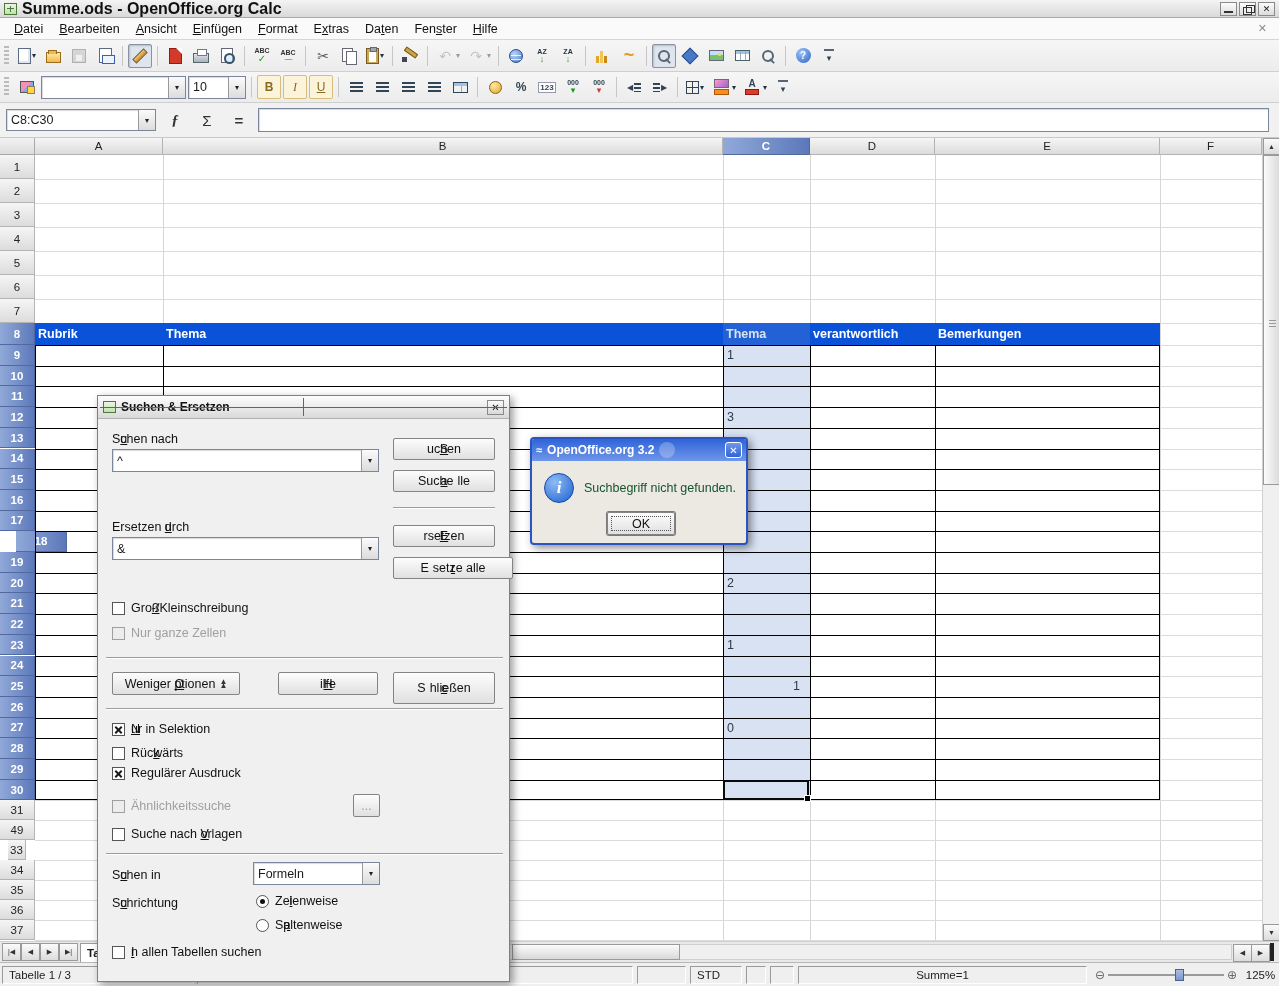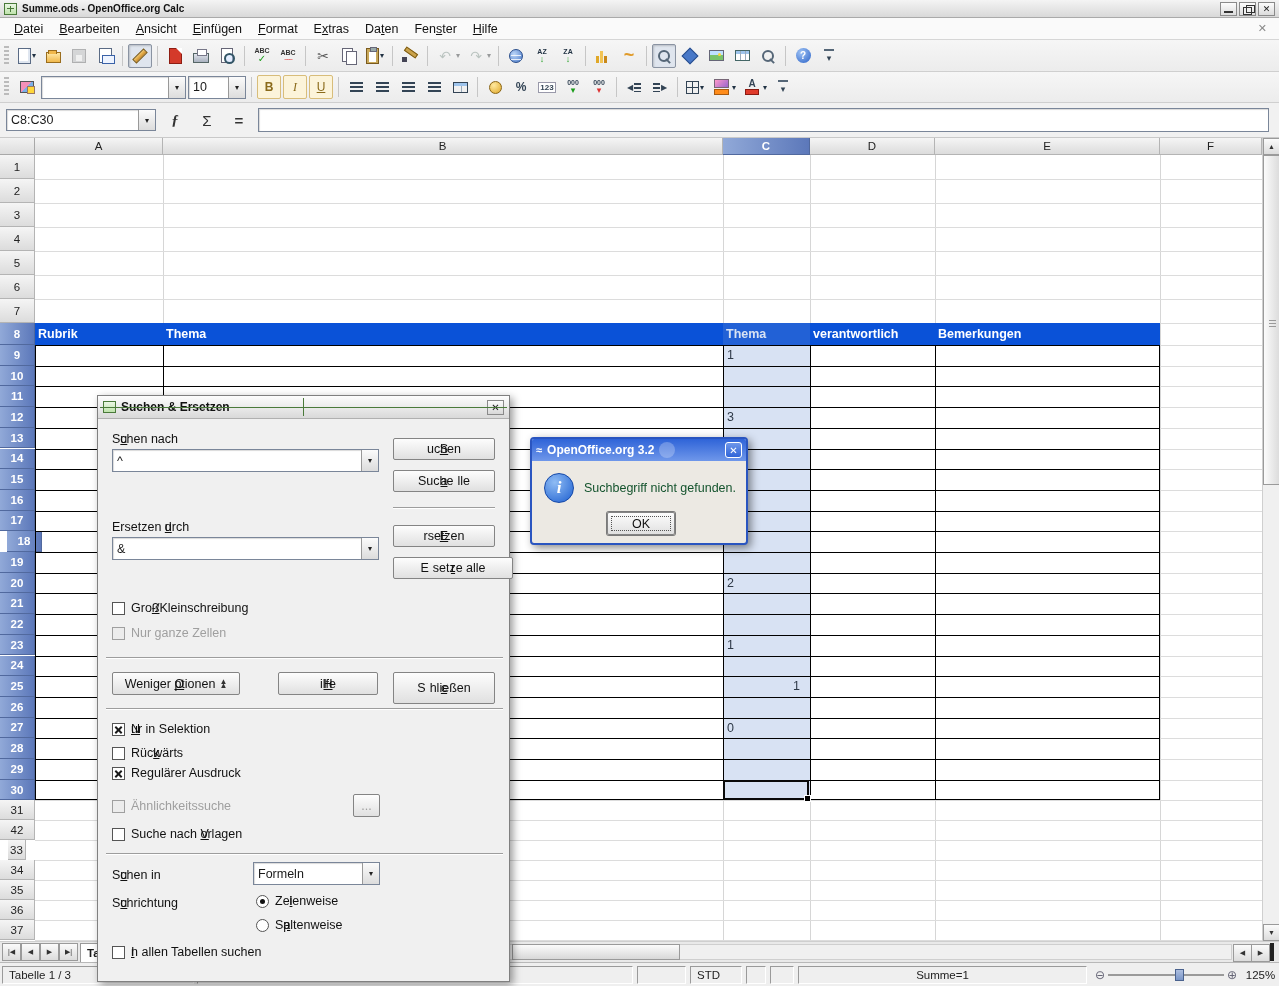--- a/index.html
+++ b/index.html
@@ -8,21 +8,21 @@
   #app *{box-sizing:border-box;}
 
   
   #titlebar{position:absolute;left:0;top:0;width:1279px;height:18px;
     background:linear-gradient(#f4f4f4,#d9d9d9);border-bottom:1px solid #aaa;
     display:flex;align-items:center;padding:0 4px;gap:5px;}
   .calcicon{width:13px;height:12px;background:linear-gradient(#eaf6e4,#bfe3ac);border:1px solid #4a7a3a;
     position:relative;flex:0 0 auto;}
   .calcicon::before{content:"";position:absolute;inset:2px;
     background:linear-gradient(#4a7a3a 0 0) center/100% 1px no-repeat,linear-gradient(#4a7a3a 0 0) center/1px 100% no-repeat;}
-  #titlebar .ttl{font-weight:bold;font-size:10px;color:#111;}
+  #titlebar .ttl{font-weight:bold;font-size:16px;color:#111;}
   #winbtns{margin-left:auto;display:flex;gap:2px;}
   .wbtn{width:17px;height:14px;background:linear-gradient(#fcfcfc,#dcdcdc);border:1px solid #8a8a8a;
     display:flex;align-items:center;justify-content:center;font-size:9px;color:#222;position:relative;}
   .wb-min::before{content:"";position:absolute;left:3px;right:3px;bottom:2px;height:2px;background:#333;}
   .wb-restore::before{content:"";position:absolute;left:3px;top:4px;width:7px;height:6px;border:1px solid #333;background:#eee;}
   .wb-restore::after{content:"";position:absolute;left:6px;top:2px;width:7px;height:6px;border:1px solid #333;}
 
   
   #menubar{position:absolute;left:0;top:18px;width:1279px;height:22px;background:#fafafa;
     border-bottom:1px solid #d6d6d6;display:flex;align-items:center;padding:0 6px;}
@@ -481,35 +481,35 @@
       <div class="grow sel" style="left: 0px; top: 185px; width: 35px; height: 22px;">8</div>
       <div class="grow sel" style="left: 0px; top: 207px; width: 35px; height: 20.7px;">9</div>
       <div class="grow sel" style="left: 0px; top: 227.7px; width: 35px; height: 20.7px;">10</div>
       <div class="grow sel" style="left: 0px; top: 248.4px; width: 35px; height: 20.7px;">11</div>
       <div class="grow sel" style="left: 0px; top: 269.1px; width: 35px; height: 20.7px;">12</div>
       <div class="grow sel" style="left: 0px; top: 289.8px; width: 35px; height: 20.7px;">13</div>
       <div class="grow sel" style="left: 0px; top: 310.5px; width: 35px; height: 20.7px;">14</div>
       <div class="grow sel" style="left: 0px; top: 331.2px; width: 35px; height: 20.7px;">15</div>
       <div class="grow sel" style="left: 0px; top: 351.9px; width: 35px; height: 20.7px;">16</div>
       <div class="grow sel" style="left: 0px; top: 372.6px; width: 35px; height: 20.7px;">17</div>
-      <div class="grow sel" style="left: 7px; top: 393.3px; width: 35px; height: 20.7px;">18</div>
+      <div class="grow sel" style="left: 16px; top: 393.3px; width: 51px; height: 20.7px;">18</div>
       <div class="grow sel" style="left: 0px; top: 414px; width: 35px; height: 20.7px;">19</div>
       <div class="grow sel" style="left: 0px; top: 434.7px; width: 35px; height: 20.7px;">20</div>
       <div class="grow sel" style="left: 0px; top: 455.4px; width: 35px; height: 20.7px;">21</div>
       <div class="grow sel" style="left: 0px; top: 476.1px; width: 35px; height: 20.7px;">22</div>
       <div class="grow sel" style="left: 0px; top: 496.8px; width: 35px; height: 20.7px;">23</div>
       <div class="grow sel" style="left: 0px; top: 517.5px; width: 35px; height: 20.7px;">24</div>
       <div class="grow sel" style="left: 0px; top: 538.2px; width: 35px; height: 20.7px;">25</div>
       <div class="grow sel" style="left: 0px; top: 558.9px; width: 35px; height: 20.7px;">26</div>
       <div class="grow sel" style="left: 0px; top: 579.6px; width: 35px; height: 20.7px;">27</div>
       <div class="grow sel" style="left: 0px; top: 600.3px; width: 35px; height: 20.7px;">28</div>
       <div class="grow sel" style="left: 0px; top: 621px; width: 35px; height: 20.7px;">29</div>
       <div class="grow sel" style="left: 0px; top: 641.7px; width: 35px; height: 20.7px;">30</div>
       <div class="grow" style="left: 0px; top: 662.4px; width: 35px; height: 20px;">31</div>
-      <div class="grow" style="left: 0px; top: 682.4px; width: 35px; height: 20px;">42</div>
+      <div class="grow" style="left: 0px; top: 682.4px; width: 35px; height: 20px;">49</div>
       <div class="grow" style="left: 8px; top: 702.4px; width: 18px; height: 20px;">33</div>
       <div class="grow" style="left: 0px; top: 722.4px; width: 35px; height: 20px;">34</div>
       <div class="grow" style="left: 0px; top: 742.4px; width: 35px; height: 20px;">35</div>
       <div class="grow" style="left: 0px; top: 762.4px; width: 35px; height: 20px;">36</div>
       <div class="grow" style="left: 0px; top: 782.4px; width: 35px; height: 20px;">37</div>
       <div class="vline" style="left: 163px; top: 17px; width: 1px; height: 786px;"></div>
       <div class="vline" style="left: 723px; top: 17px; width: 1px; height: 786px;"></div>
       <div class="vline" style="left: 810px; top: 17px; width: 1px; height: 786px;"></div>
       <div class="vline" style="left: 935px; top: 17px; width: 1px; height: 786px;"></div>
       <div class="vline" style="left: 1160px; top: 17px; width: 1px; height: 786px;"></div>

